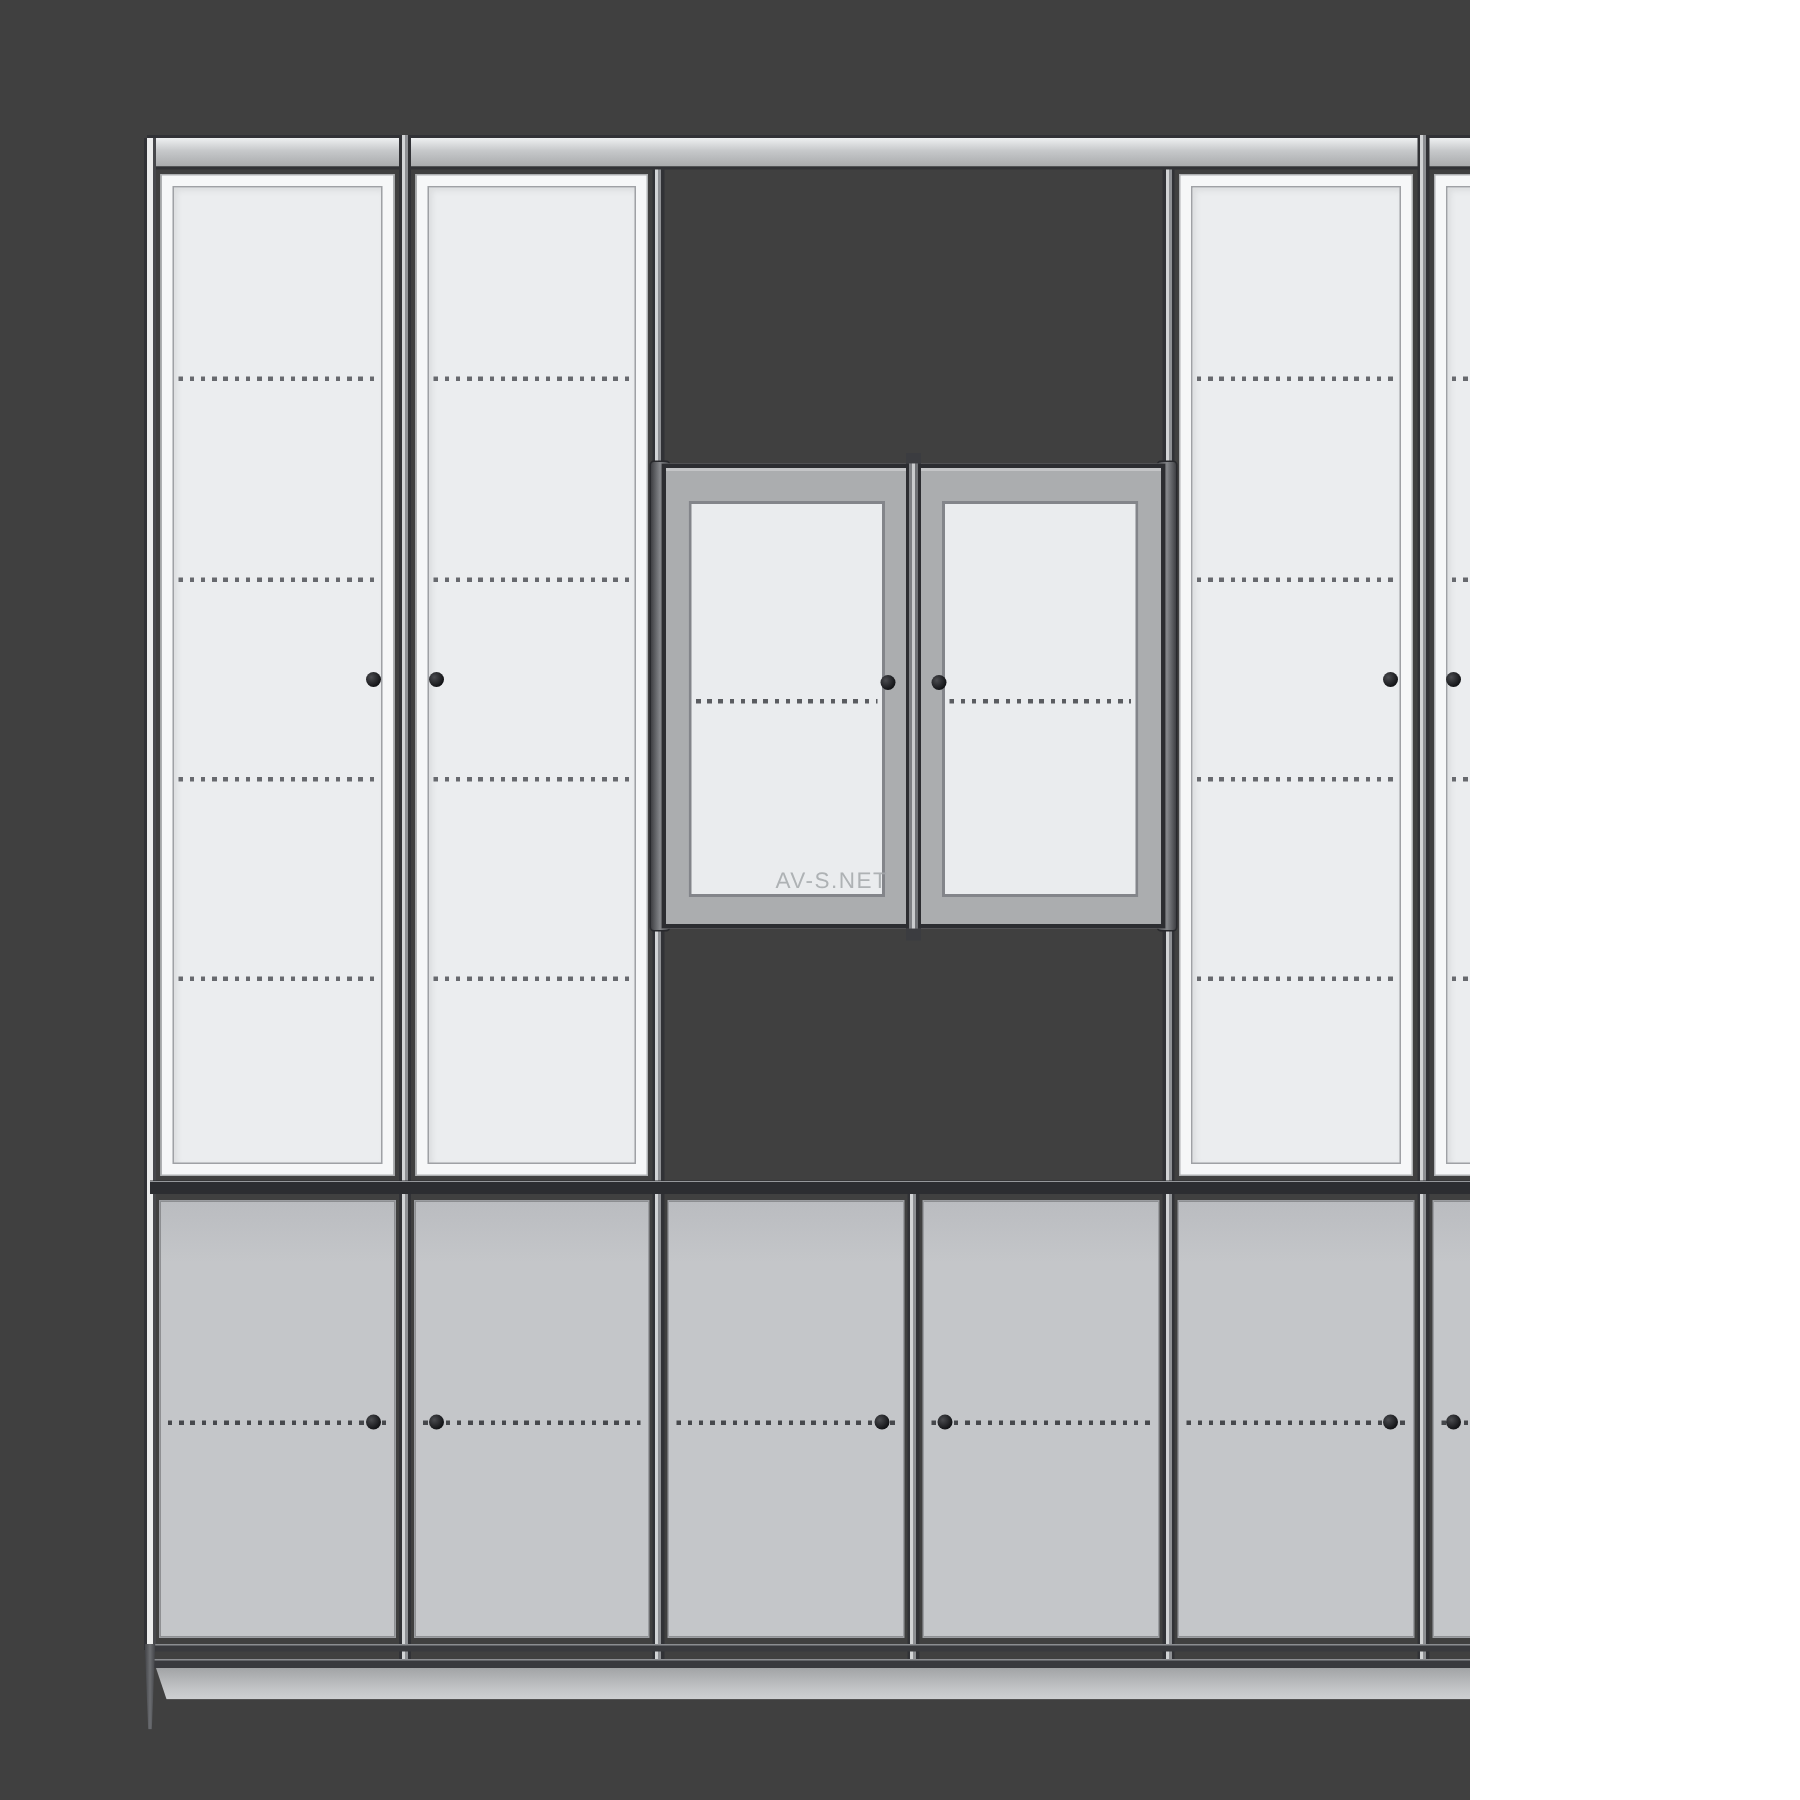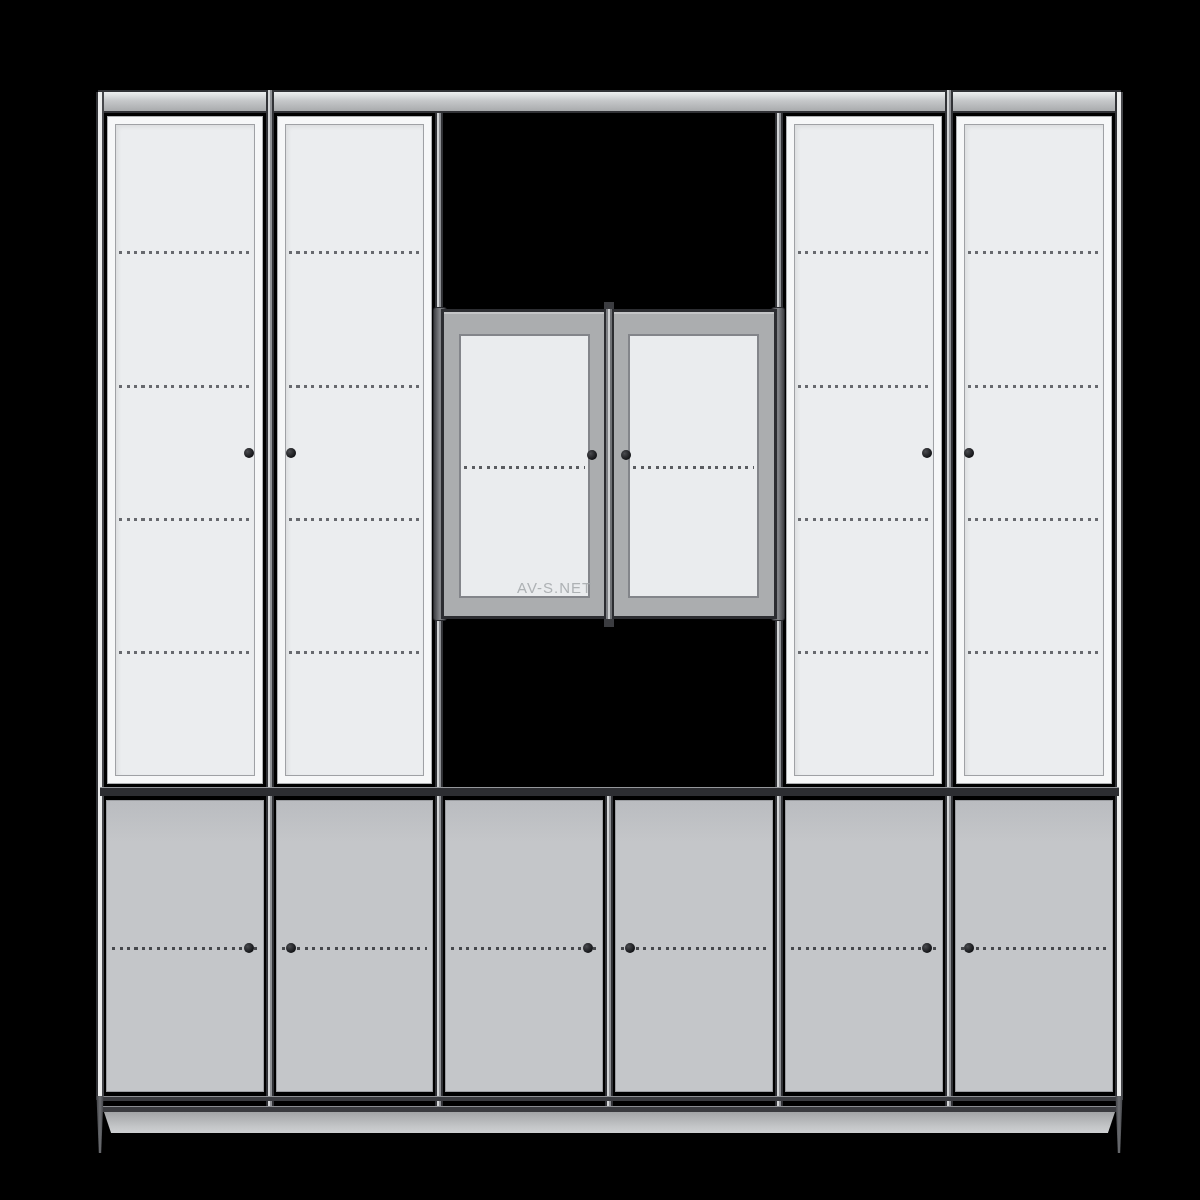--- a/index.html
+++ b/index.html
@@ -1,16 +1,16 @@
 <!DOCTYPE html>
 <html><head>
 <meta charset="utf-8">
 <style>
   html,body{margin:0;padding:0;background:#ffffff;}
-  #stage{position:relative;width:1200px;height:1200px;background:#000000;overflow:hidden;
+  #stage{position:relative;width:980px;height:1200px;background:#404040;overflow:hidden;
          font-family:"Liberation Sans", sans-serif;}
   .watermark{position:absolute;left:517px;top:579px;font-size:15px;letter-spacing:1px;
              color:#a4a8ab;opacity:.85;z-index:60;font-family:"Liberation Sans",sans-serif;}
 </style>
 </head>
 <body>
 
 <div id="stage">
   <div style="position: absolute; left: 98px; top: 90px; width: 1023px; height: 23px; background: linear-gradient(rgb(238, 240, 241), rgb(198, 200, 202) 45%, rgb(169, 171, 173)); border: 2px solid rgb(49, 50, 54); box-sizing: border-box;"></div>
     <div style="position: absolute; left: 107px; top: 116px; width: 156px; height: 668px; background: rgb(246, 247, 248); border: 1px solid rgb(174, 176, 178); box-sizing: border-box;"></div>

